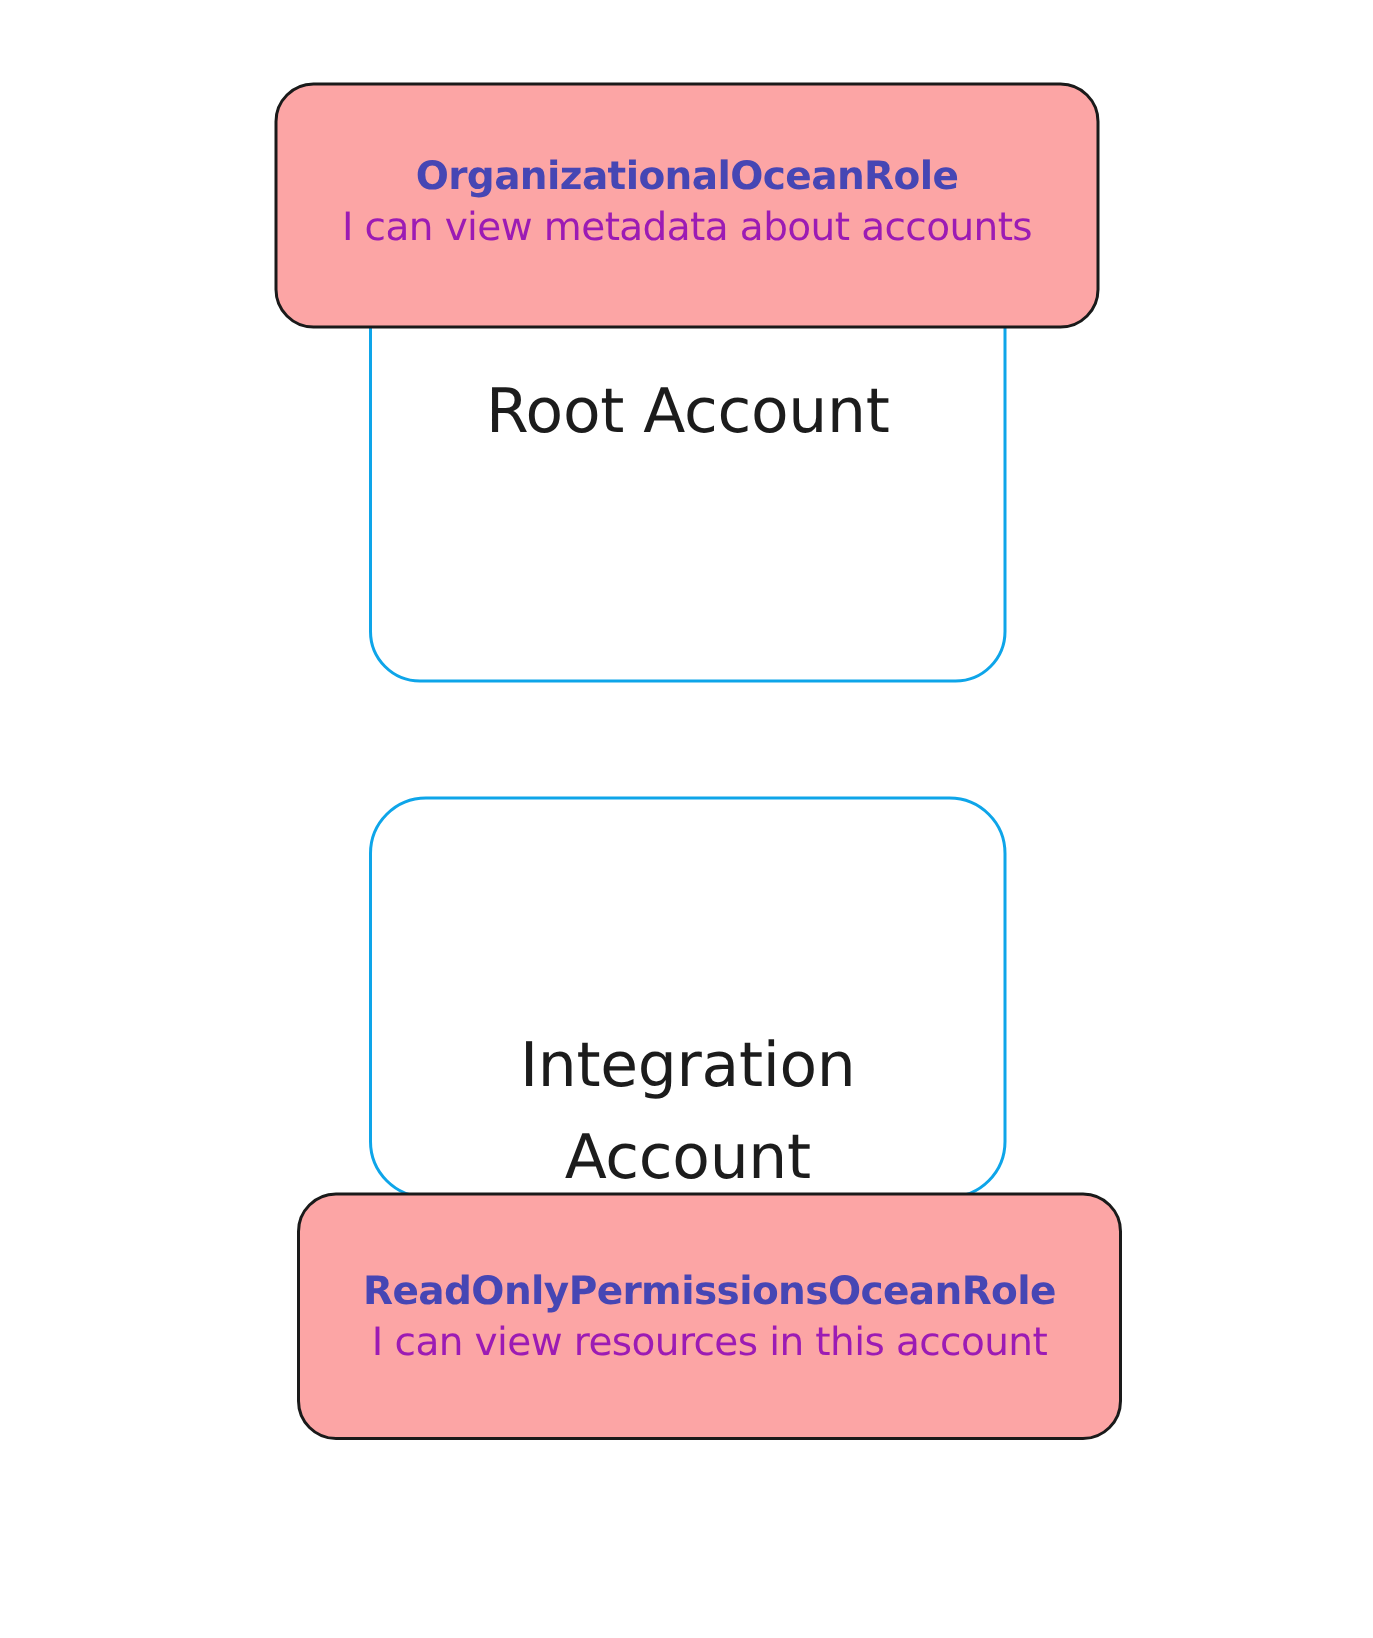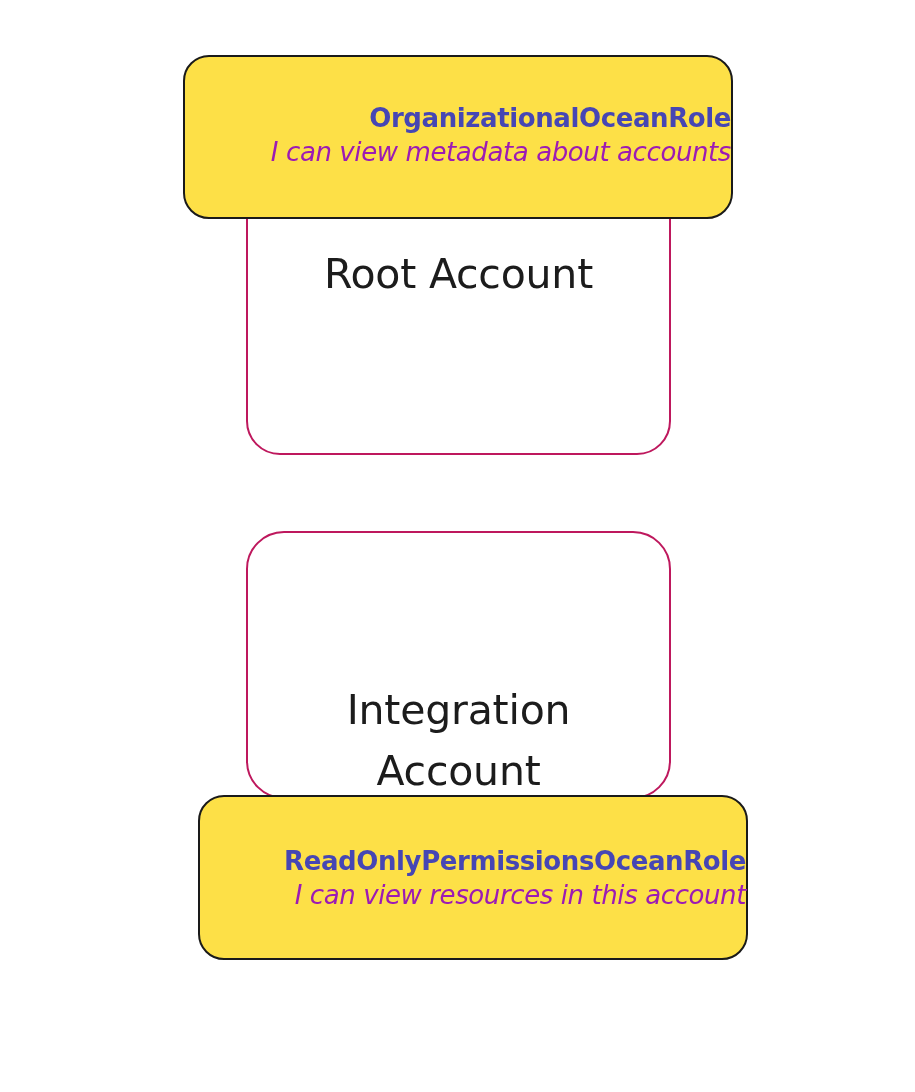--- a/index.html
+++ b/index.html
@@ -15,21 +15,21 @@
     width: 915px;
     height: 1092px;
     background: #ffffff;
     overflow: hidden;
   }
 
   
   .account-box {
     position: absolute;
     background: #ffffff;
-    border: 2px solid #be185d;
+    border: 2px solid #0ea5e9;
     box-sizing: border-box;
   }
   .account-box .account-label {
     position: absolute;
     left: 0;
     right: 0;
     text-align: center;
     color: #1c1c1c;
     font-family: "DejaVu Sans", sans-serif;
     font-weight: 400;
@@ -58,42 +58,41 @@
     border-radius: 38px;
   }
   #integration-account-box .account-label {
     top: 103px;
     margin-top: 44px;
   }
 
   
   .role-box {
     position: absolute;
-    background: #fde047;
+    background: #fca5a5;
     border: 2px solid #1a1a1a;
     border-radius: 26px;
     box-sizing: border-box;
     display: flex;
     flex-direction: column;
-    align-items: flex-end;
+    align-items: center;
     justify-content: flex-start;
   }
   .role-name {
     font-family: "DejaVu Sans", sans-serif;
     font-weight: bold;
     font-size: 26px;
     line-height: 34px;
     color: #4646b4;
     letter-spacing: -0.4px;
     text-align: center;
     white-space: nowrap;
   }
   .role-desc {
     font-family: "DejaVu Sans", sans-serif;
-    font-style: italic;
     font-weight: 400;
     font-size: 26px;
     line-height: 34px;
     color: #9c1bb4;
     letter-spacing: -0.4px;
     text-align: center;
     white-space: nowrap;
   }
 
   #org-role-box {

